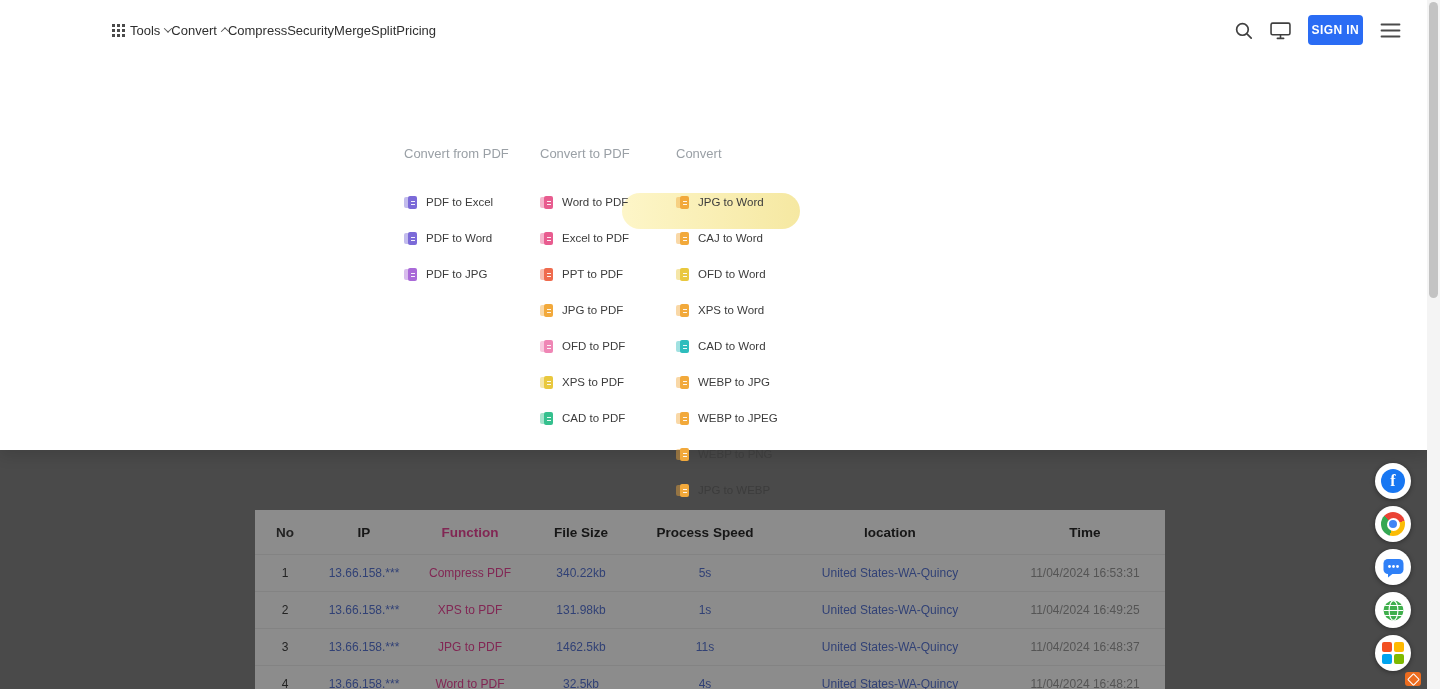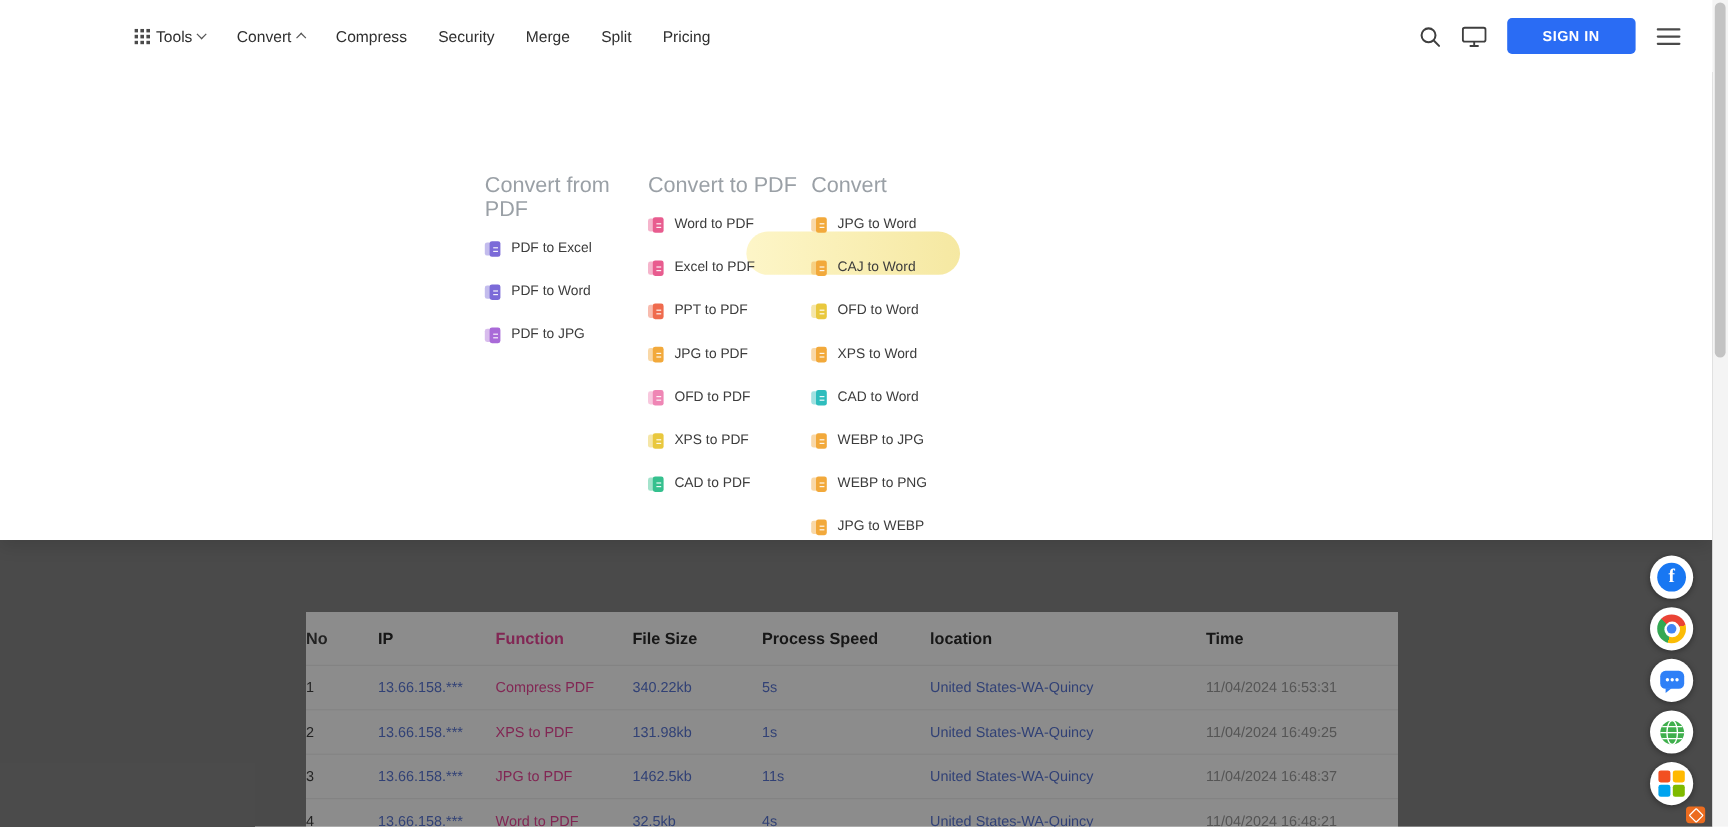--- a/index.html
+++ b/index.html
@@ -3,51 +3,51 @@
 <meta charset="utf-8">
 <style>
   *{margin:0;padding:0;box-sizing:border-box}
   body{font-family:"Liberation Sans",sans-serif;background:#fff}
   .stage{position:relative;width:1440px;height:689px;overflow:hidden;background:#fff}
 
   
   .content{position:absolute;left:0;top:60px;width:1427px;bottom:0;background:#888;z-index:10}
   .section-title{position:absolute;left:0;right:0;top:379px;text-align:center;font-size:22px;font-weight:700;color:#2e3850}
   .card{position:absolute;left:255px;top:450px;width:910px;height:240px;background:#fff}
-  .trow{display:grid;grid-template-columns:60px 98px 114px 108px 140px 230px 160px;align-items:center;height:37px;font-size:12px;}
+  .trow{display:grid;grid-template-columns:60px 98px 114px 108px 140px 230px 160px;align-items:center;height:37px;font-size:12px;text-align:center}
   .trow.thead{height:44px;font-size:13.5px;font-weight:700;color:#2b2b2b}
   .trow.thead span{color:#2b2b2b}
   .trow span:nth-child(1){color:#3f3f3f}
   .trow span:nth-child(3){color:#ec4899}
   .trow span.lnk{color:#5a77d6}
   .trow span.time{color:#9b9b9b}
   .trow:not(.thead){border-top:1px solid #efefef}
 
   
   .overlay{position:absolute;left:0;top:60px;width:1427px;bottom:0;background:rgba(0,0,0,0.45);z-index:50}
 
   
   header{position:absolute;left:0;top:0;width:1427px;height:60px;background:#fff;z-index:110;display:flex;align-items:center;padding:0 26px 0 42px}
   .brand{display:flex;align-items:center;gap:8px;cursor:pointer}
   .brand-name{font-size:20px;font-weight:700;color:#1d1d28;letter-spacing:.2px}
-  nav{display:flex;align-items:flex-end;margin-left:70px;gap:26px}
+  nav{display:flex;align-items:flex-end;margin-left:70px;}
   .nav-it{display:flex;align-items:center;gap:5px;font-size:13px;color:#2f2f2f;cursor:pointer;text-decoration:none}
   .chev{display:inline-block;width:6px;height:6px;border-right:1.5px solid #555;border-bottom:1.5px solid #555}
   .chev.down{transform:rotate(45deg) translate(-1px,-1px)}
   .chev.up{transform:rotate(-135deg) translate(-1px,-1px)}
   .hright{margin-left:auto;display:flex;align-items:center;gap:17px}
   .hicon{display:flex;align-items:center;cursor:pointer}
-  .signin{background:#2a6cf4;color:#fff;border:none;font-family:inherit;font-size:12px;font-weight:700;letter-spacing:.4px;padding:8px 30px;border-radius:4px;cursor:pointer}
+  .signin{background:#2a6cf4;color:#fff;border:none;font-family:inherit;font-size:12px;font-weight:700;letter-spacing:.4px;padding:8px 4px;border-radius:4px;cursor:pointer}
 
   
   .menu{position:absolute;left:0;top:60px;width:1427px;height:390px;background:#fff;z-index:100;box-shadow:0 6px 14px rgba(0,0,0,.12)}
   .promo{position:absolute;left:622px;top:133px;width:178px;height:36px;border-radius:18px;background:linear-gradient(90deg,#fdf5c5,#f5e79d);opacity:.95}
   .mcol{position:absolute;top:84px;width:140px}
   .mcol1{left:404px}.mcol2{left:540px}.mcol3{left:676px}
-  .mtitle{font-size:18px;color:#9aa0a6;line-height:20px;margin-bottom:5px}
+  .mtitle{font-size:13px;color:#9aa0a6;line-height:20px;margin-bottom:20px}
   .mi{display:flex;align-items:center;gap:9px;height:36px;cursor:pointer;text-decoration:none}
   .mi-label{font-size:11.5px;color:#3c3c3c;white-space:nowrap}
   .doc{position:relative;width:13px;height:13px;flex:0 0 13px}
   .doc::before{content:"";position:absolute;left:0;top:1px;width:8px;height:11px;border-radius:2px;background:currentColor;opacity:.45}
   .doc::after{content:"";position:absolute;left:4px;top:0;width:9px;height:13px;border-radius:2px;background:currentColor}
   .doc i{position:absolute;left:6.5px;top:5px;width:4.5px;height:1.5px;background:#fff;opacity:.9;box-shadow:0 3px 0 #fff;z-index:2}
 
   
   .fab-stack{position:absolute;left:1375px;top:463px;display:flex;flex-direction:column;gap:7px;z-index:200}
   .fab{width:36px;height:36px;border-radius:50%;background:#fff;box-shadow:0 1px 5px rgba(0,0,0,.4);display:flex;align-items:center;justify-content:center;cursor:pointer}
@@ -288,20 +288,26 @@
       <a class="mi">
           <span class="doc" style="color: rgb(242, 169, 59);">
             <i></i>
           </span>
           <span class="mi-label">WEBP to JPG</span>
         </a>
       <a class="mi">
           <span class="doc" style="color: rgb(242, 169, 59);">
             <i></i>
           </span>
+          <span class="mi-label">WEBP to JPEG</span>
+        </a>
+      <a class="mi">
+          <span class="doc" style="color: rgb(242, 169, 59);">
+            <i></i>
+          </span>
           <span class="mi-label">WEBP to PNG</span>
         </a>
       <a class="mi">
           <span class="doc" style="color: rgb(242, 169, 59);">
             <i></i>
           </span>
           <span class="mi-label">JPG to WEBP</span>
         </a>
     </div>
   </div>

